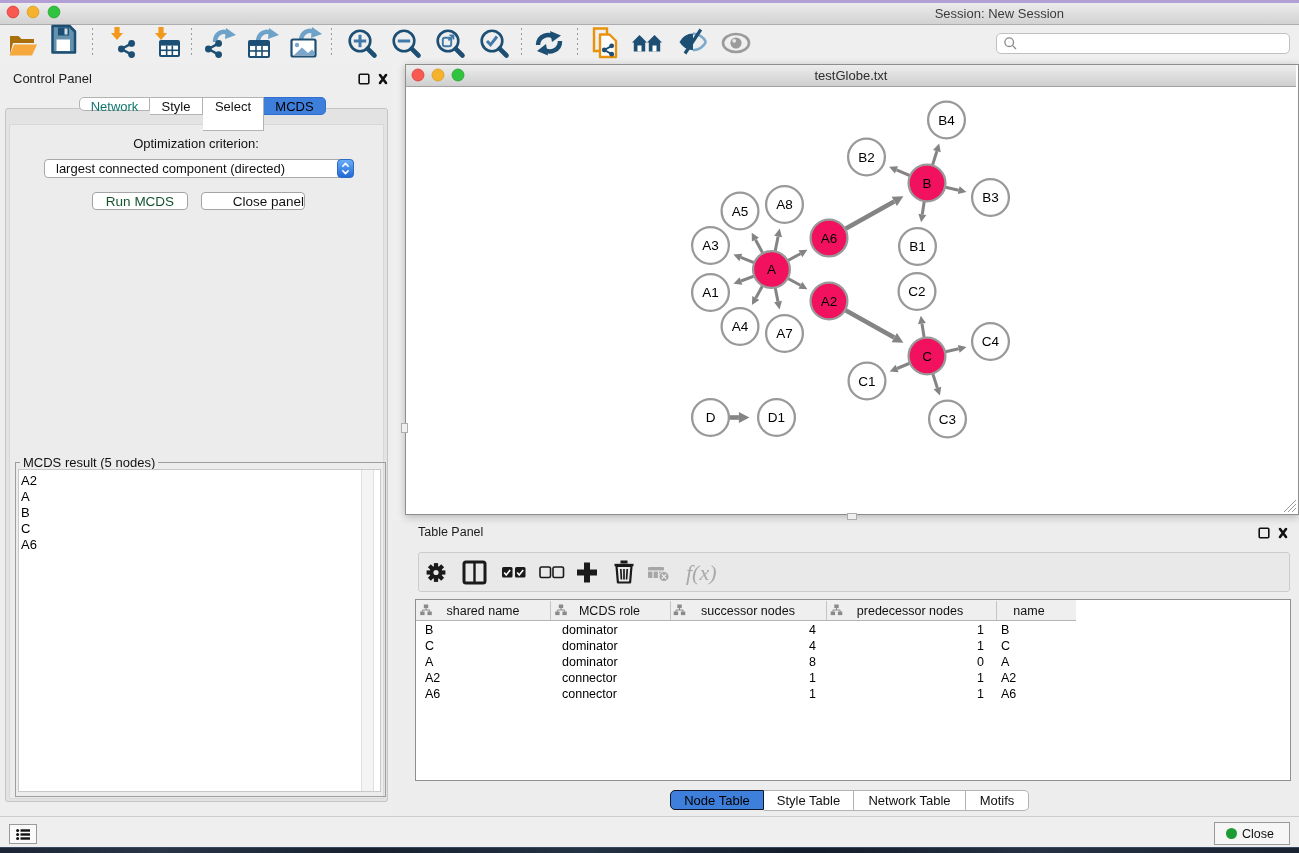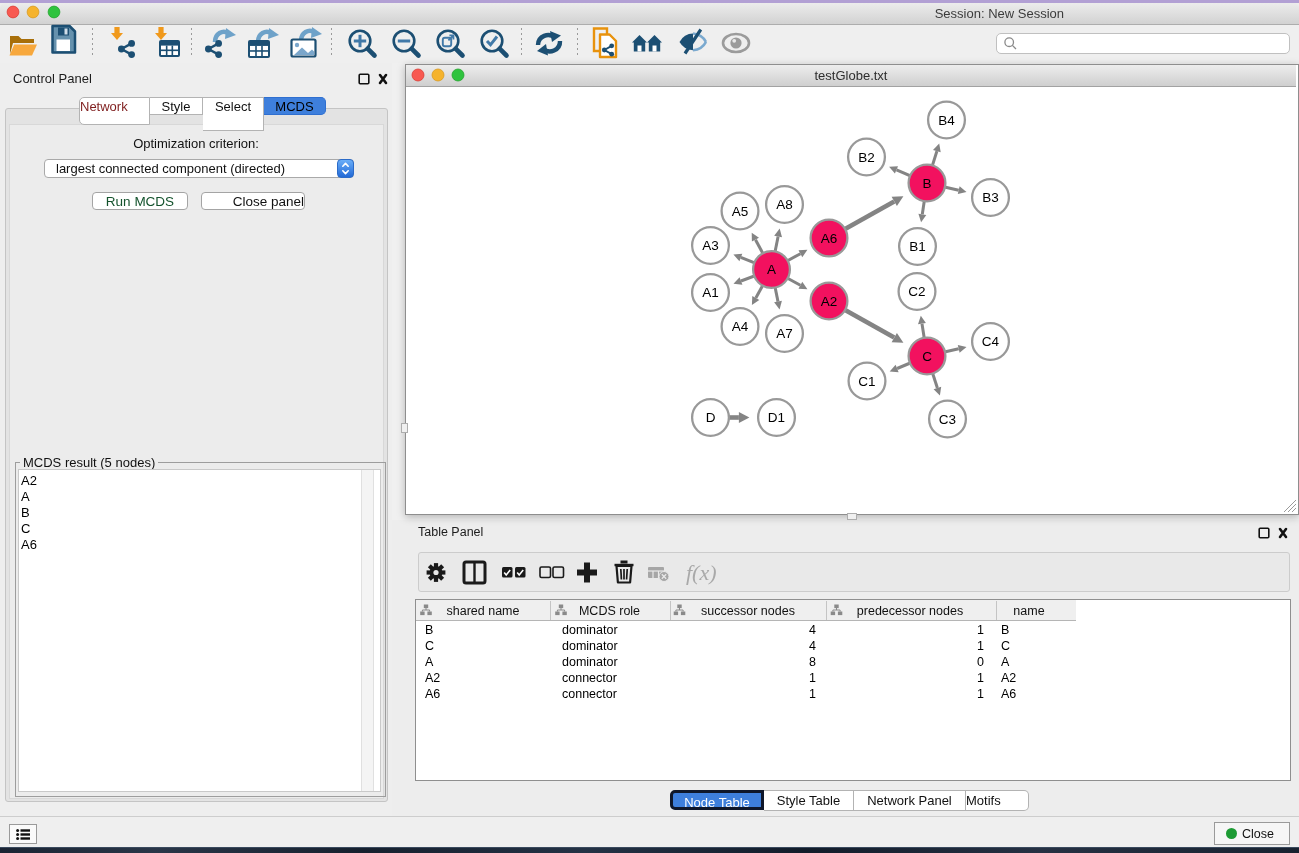--- a/index.html
+++ b/index.html
@@ -150,21 +150,21 @@
 
 <svg class="abs" style="left:358px;top:73px" width="32" height="12" viewBox="0 0 32 12">
   <rect x="1.2" y="1.2" width="9.6" height="9.6" fill="none" stroke="#111" stroke-width="1.6" rx="1"></rect>
   <path d="M22 2 L28 10 M28 2 L22 10" stroke="#111" stroke-width="2.6" stroke-linecap="round"></path>
 </svg>
 
 <div class="abs" style="left:5px;top:108px;width:381px;height:692px;background:#e3e3e3;border:1px solid #c4c4c4;border-radius:3px"></div>
 <div class="abs" style="left:9px;top:124px;width:373px;height:673px;background:#ececec;border:1px solid #d8d8d8"></div>
 
 <div class="abs" style="left:79px;top:97px;width:243px;height:19px;font-size:13px">
-  <div class="abs" style="left:0;top:0;width:71px;height:28px;background:#fff;border:1px solid #b3b3b3;border-radius:5px 0 0 5px;text-align:left;line-height:18px;color:#7f1d1d;box-sizing:border-box">Network</div>
+  <div class="abs" style="left:0;top:0;width:71px;height:14px;background:#fff;border:1px solid #b3b3b3;border-radius:5px 0 0 5px;text-align:center;line-height:18px;color:#0f766e;box-sizing:border-box">Network</div>
   <div class="abs" style="left:71px;top:0;width:53px;height:18px;background:#fff;border:1px solid #b3b3b3;border-left:none;text-align:center;line-height:18px;color:#111;box-sizing:border-box">Style</div>
   <div class="abs" style="left:124px;top:0;width:61px;height:34px;background:#fff;border:1px solid #b3b3b3;border-left:none;text-align:center;line-height:18px;color:#111;box-sizing:border-box">Select</div>
   <div class="abs" style="left:185px;top:0;width:62px;height:18px;background:#3e7fdc;border:1px solid #2f6fd0;border-left:none;border-radius:0 5px 5px 0;text-align:center;line-height:18px;color:#000000;box-sizing:border-box">MCDS</div>
 </div>
 
 <div class="abs" style="left:0;top:136px;width:392px;text-align:center;font-size:13px;color:#111">Optimization criterion:</div>
 <div class="abs" style="left:44px;top:159px;width:310px;height:19px;background:#fff;border:1px solid #a9a9a9;border-radius:4px;box-sizing:border-box"></div>
 <div class="abs" style="left:56px;top:161px;font-size:13px;color:#111">largest connected component (directed)</div>
 <div class="abs" style="left:337px;top:159px;width:17px;height:19px;border-radius:4px;background:linear-gradient(#6aaef8,#2269d6);border:1px solid #2b6bc8;box-sizing:border-box"></div>
 <svg class="abs" style="left:339px;top:161px" width="13" height="15" viewBox="0 0 13 15">
@@ -379,24 +379,24 @@
     <text x="984" y="681.5" text-anchor="end" font-size="12.5" fill="#000">1</text>
     <text x="1001" y="681.5" font-size="12.5" fill="#000">A2</text>
     <text x="425" y="697.5" font-size="12.5" fill="#000">A6</text>
     <text x="562" y="697.5" font-size="12.5" fill="#000">connector</text>
     <text x="816" y="697.5" text-anchor="end" font-size="12.5" fill="#000">1</text>
     <text x="984" y="697.5" text-anchor="end" font-size="12.5" fill="#000">1</text>
     <text x="1001" y="697.5" font-size="12.5" fill="#000">A6</text>
   </svg>
 
 <div class="abs" style="left:670px;top:790px;height:21px;font-size:13px">
-  <div class="abs" style="left:0;top:0;width:94px;height:20px;background:#3e7fdc;border:3px solid #0f172a;border-radius:5px 0 0 5px;text-align:center;line-height:20px;color:#ffffff;box-sizing:border-box">Node Table</div>
+  <div class="abs" style="left:0;top:0;width:94px;height:20px;background:#3e7fdc;border:1px solid #0f172a;border-radius:5px 0 0 5px;text-align:center;line-height:20px;color:#000000;box-sizing:border-box">Node Table</div>
   <div class="abs" style="left:94px;top:0;width:90px;height:21px;background:#fff;border:1px solid #b3b3b3;border-left:none;text-align:center;line-height:20px;color:#111;box-sizing:border-box">Style Table</div>
-  <div class="abs" style="left:184px;top:0;width:112px;height:21px;background:#fff;border:1px solid #b3b3b3;border-left:none;text-align:center;line-height:20px;color:#111;box-sizing:border-box">Network Panel</div>
-  <div class="abs" style="left:296px;top:0;width:63px;height:21px;background:#fff;border:1px solid #b3b3b3;border-left:none;border-radius:0 5px 5px 0;text-align:left;line-height:20px;color:#111;box-sizing:border-box">Motifs</div>
+  <div class="abs" style="left:184px;top:0;width:112px;height:21px;background:#fff;border:1px solid #b3b3b3;border-left:none;text-align:center;line-height:20px;color:#111;box-sizing:border-box">Network Table</div>
+  <div class="abs" style="left:296px;top:0;width:63px;height:21px;background:#fff;border:1px solid #b3b3b3;border-left:none;border-radius:0 5px 5px 0;text-align:center;line-height:20px;color:#111;box-sizing:border-box">Motifs</div>
 </div>
 
 <div class="abs" style="left:0;top:816px;width:1299px;height:31px;background:#efefef;border-top:1px solid #cdcdcd"></div>
 <div class="abs" style="left:9px;top:824px;width:28px;height:20px;background:#fafafa;border:1px solid #9a9a9a;box-sizing:border-box"></div>
 <svg class="abs" style="left:16px;top:829px" width="14" height="11" viewBox="0 0 14 11">
   <circle cx="1.6" cy="1.5" r="1.5" fill="#111"></circle>
     <rect x="4.5" y="0.3" width="9.5" height="2.4" fill="#111"></rect>
   <circle cx="1.6" cy="5.5" r="1.5" fill="#111"></circle>
     <rect x="4.5" y="4.3" width="9.5" height="2.4" fill="#111"></rect>
   <circle cx="1.6" cy="9.5" r="1.5" fill="#111"></circle>

